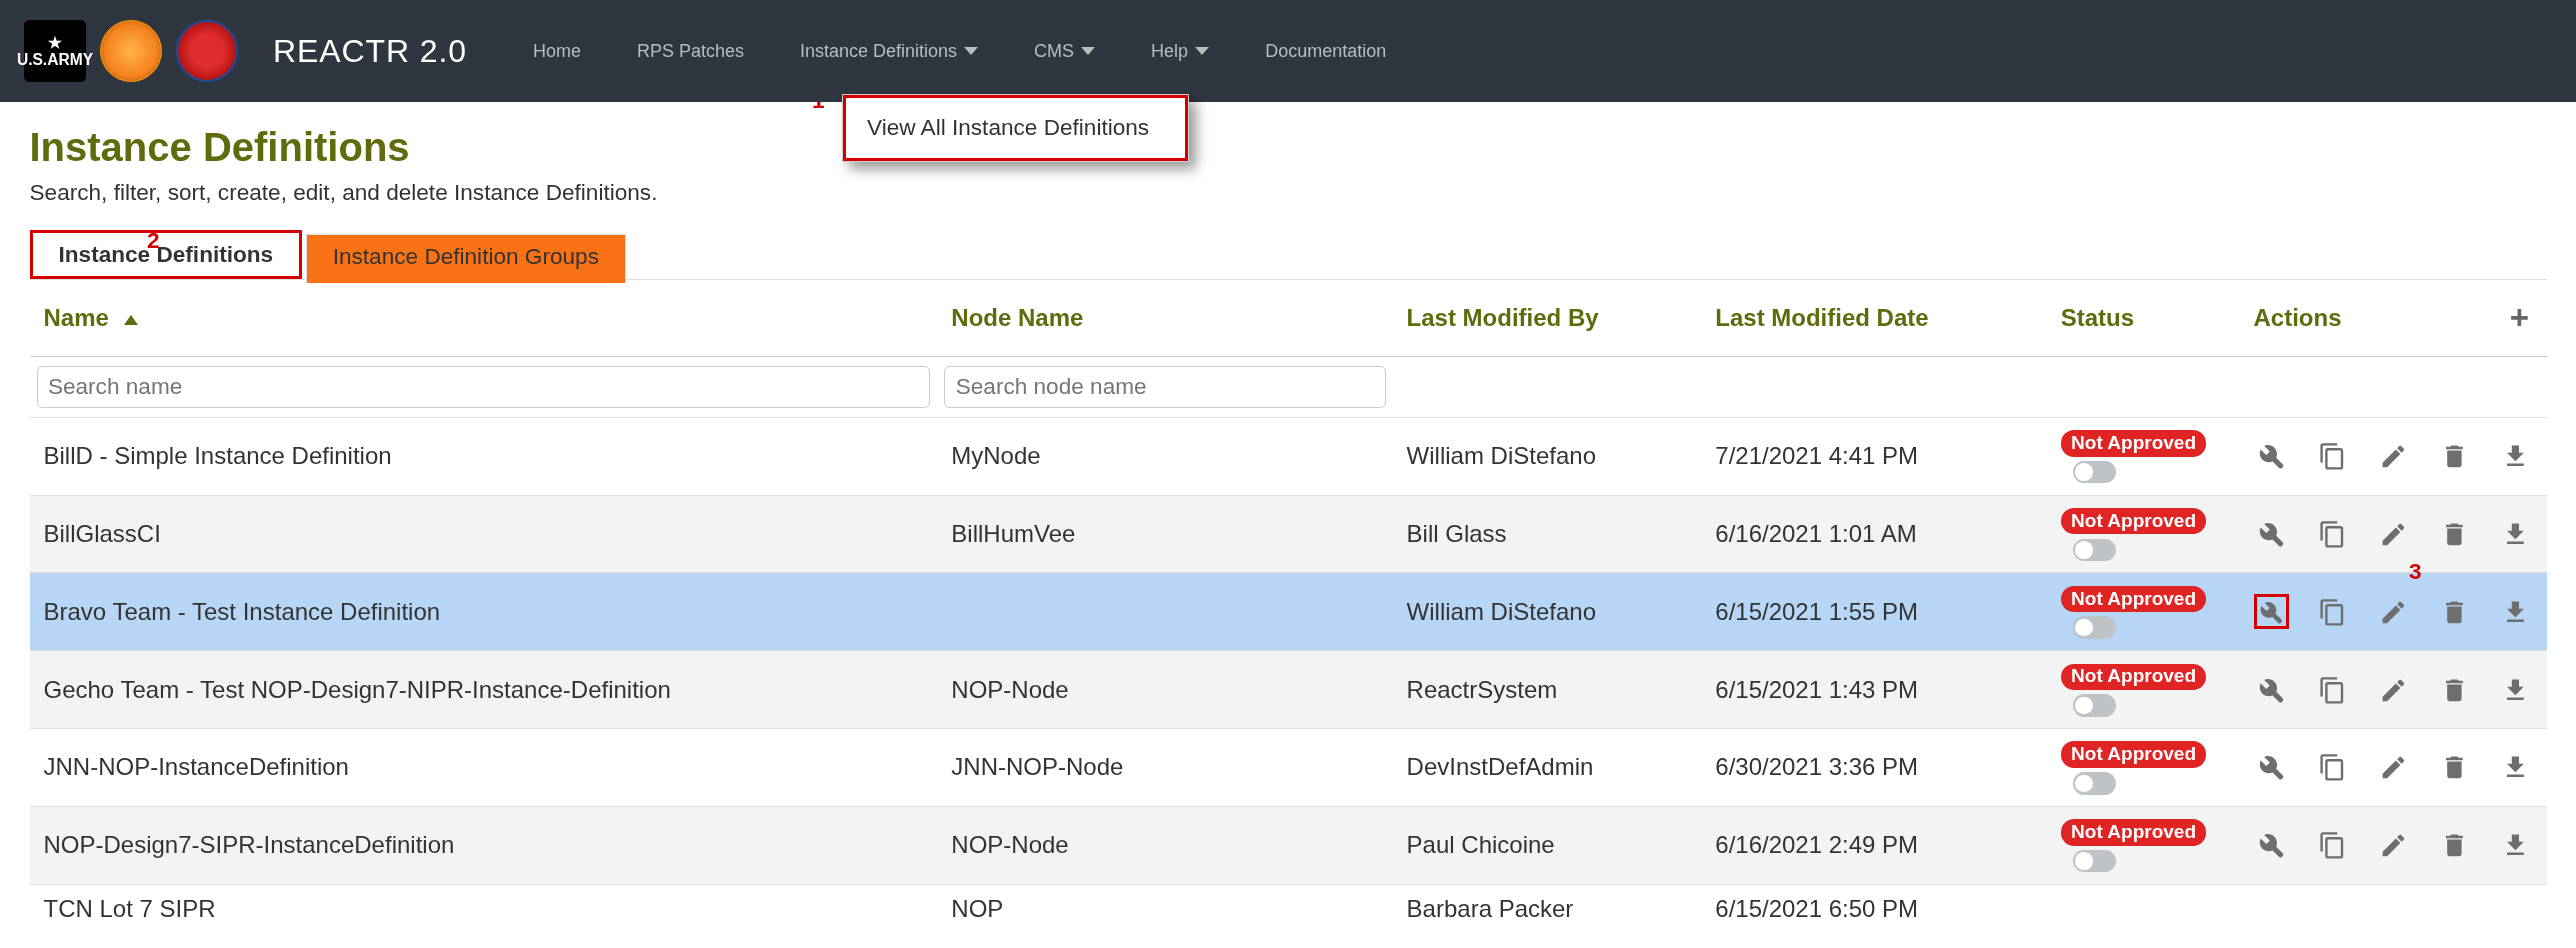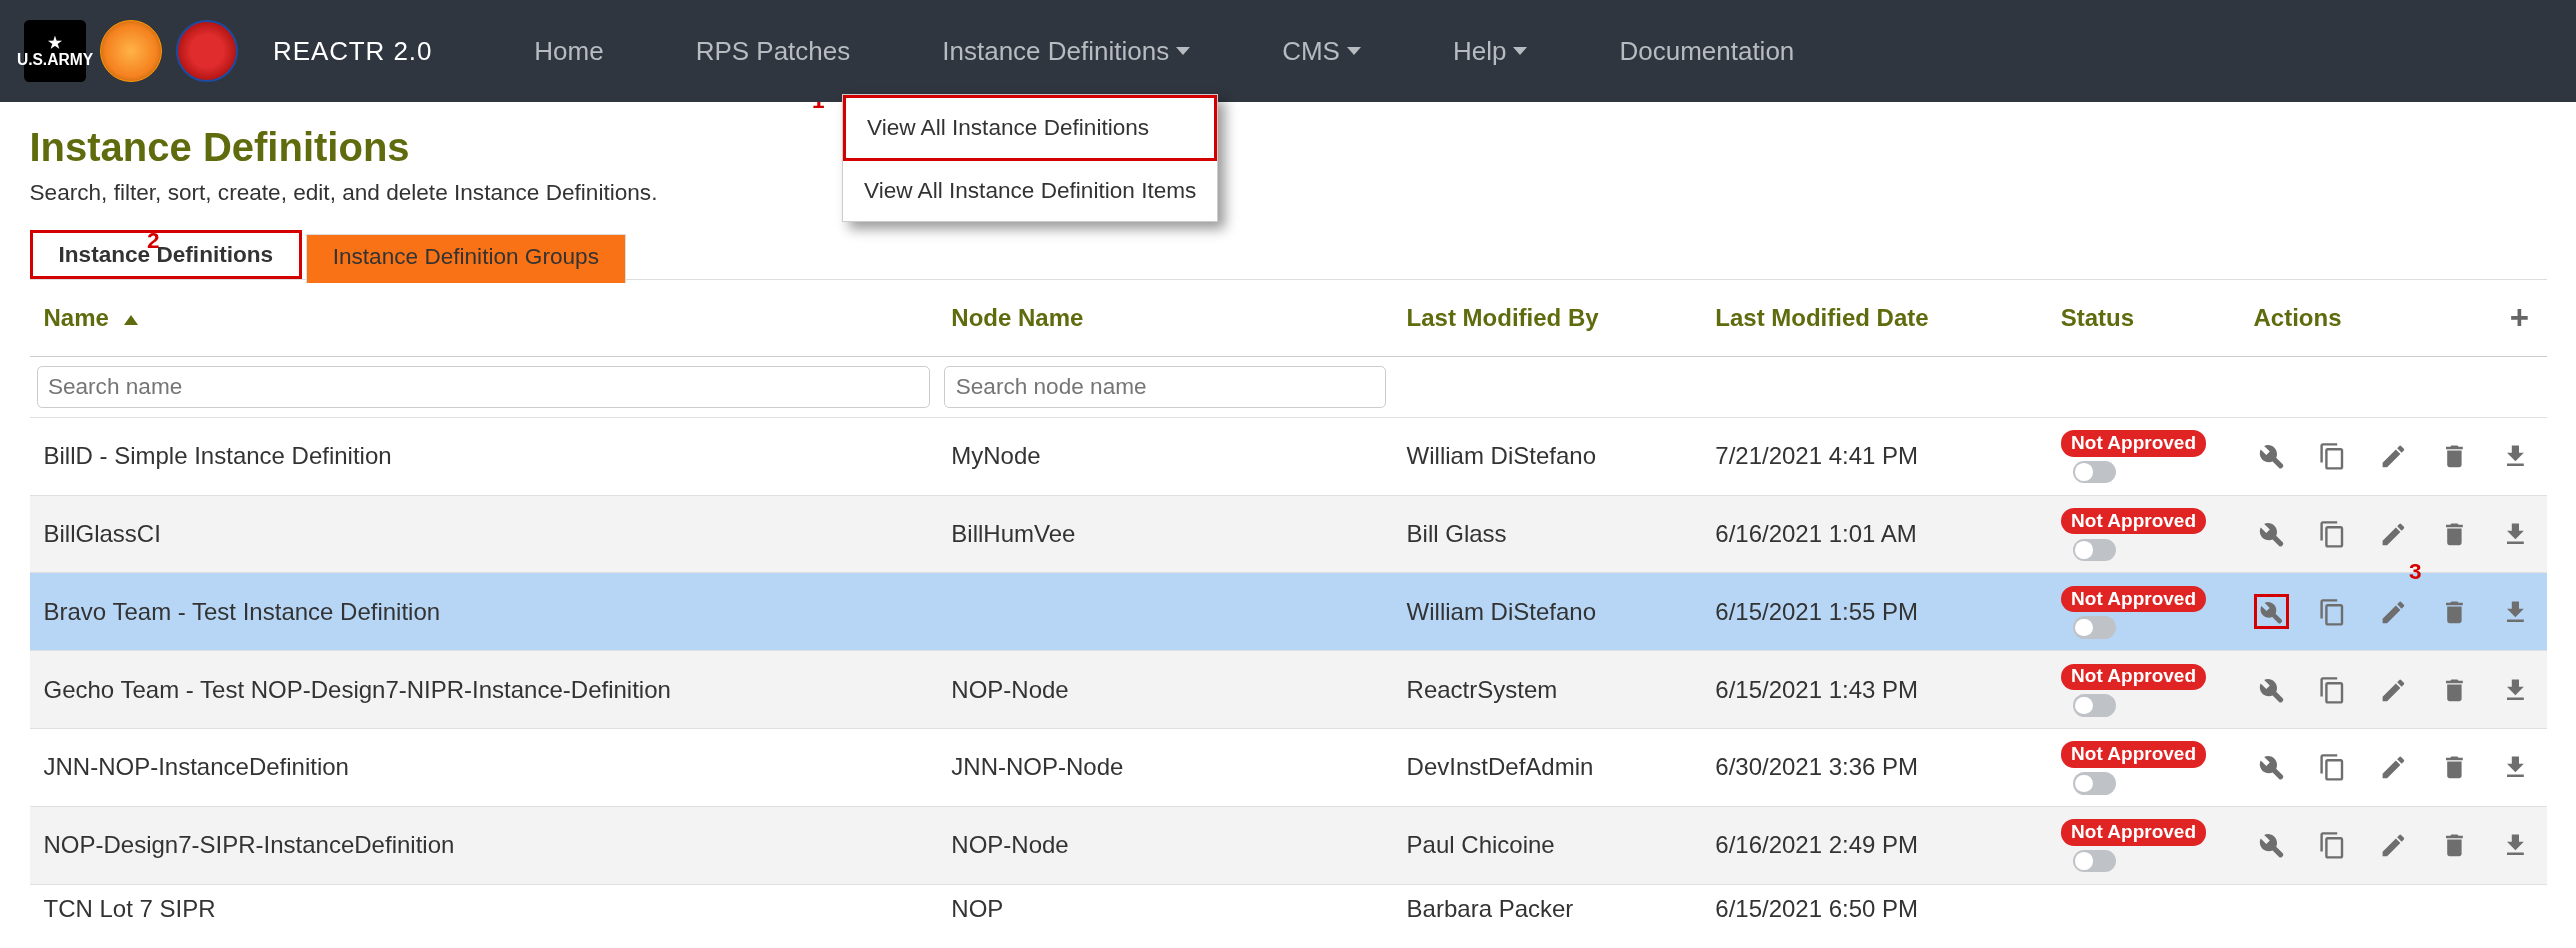--- a/index.html
+++ b/index.html
@@ -8,23 +8,23 @@
   .navbar {
     display: flex; align-items: center; gap: 35px;
     background: #2f3640; height: 102px; padding: 0 24px;
     color: #bfc3c7; position: relative; z-index: 10;
   }
   .nav-logos { display: flex; align-items: center; gap: 14px; }
   .logo { width: 62px; height: 62px; border-radius: 50%; display:flex; align-items:center; justify-content:center; }
   .logo.army { background:#000; border-radius:5.2px; color:#fff; font-size:15.6px; font-weight:bold; text-align:center; line-height:1.1;}
   .logo.orange { background: radial-gradient(circle at 50% 50%, #ffb347 0%, #f5821f 60%, #8b4500 100%); border:1.7px solid #f90;}
   .logo.red { background: radial-gradient(circle at 50% 50%, #e02c2c 40%, #8b0000 100%); border:2.6px solid #1c4ca0;}
-  .brand { font-size: 26px; color: #fff; font-weight: 500; margin-right: 31px; letter-spacing: 0.9px;}
+  .brand { font-size: 32px; color: #fff; font-weight: 500; margin-right: 31px; letter-spacing: 0.9px;}
   .nav-items { display: flex; align-items: center; gap: 56px; }
-  .nav-item { color: #b8bcc0; font-size: 26px; cursor: pointer; position: relative; display: flex; align-items: center; gap: 7px; margin-left: 36px;}
+  .nav-item { color: #b8bcc0; font-size: 18px; cursor: pointer; position: relative; display: flex; align-items: center; gap: 7px;}
   .caret-down { display:inline-block; width:0; height:0; border-left:7px solid transparent; border-right:7px solid transparent; border-top:8.7px solid #b8bcc0;}
   
   .dropdown {
     position: absolute; top: 94px; left: 842px; background:#fff;
     border:0.9px solid #ccc; box-shadow: 7px 7px 12px rgba(0,0,0,0.4);
     z-index: 50; min-width: 347px;
   }
   .dropdown-item { padding: 17px 21px; font-size:22.6px; color:#333; cursor:pointer;}
   .dropdown-item.highlight { border:3.5px solid #d40000; }
   .annot { position:absolute; color:#d40000; font-weight:bold; font-size:22.6px; }
@@ -118,21 +118,20 @@
         <span class="caret-down"></span>
       </div>
       <div class="nav-item">
         <span>Documentation</span>
       </div>
     </div>
 </div>
 
 <div class="dropdown">
   <div class="dropdown-item highlight">View All Instance Definitions</div>
-  <div class="dropdown-item">View All Instance Definition Items</div>
 </div>
 <div class="annot a1">1</div>
 
 <div class="page">
   <div class="page-title">Instance Definitions</div>
   <div class="page-subtitle">Search, filter, sort, create, edit, and delete Instance Definitions.</div>
 
   <div class="tabs">
     <div class="tab active">Instance Definitions</div>
     <div class="tab">Instance Definition Groups</div>

